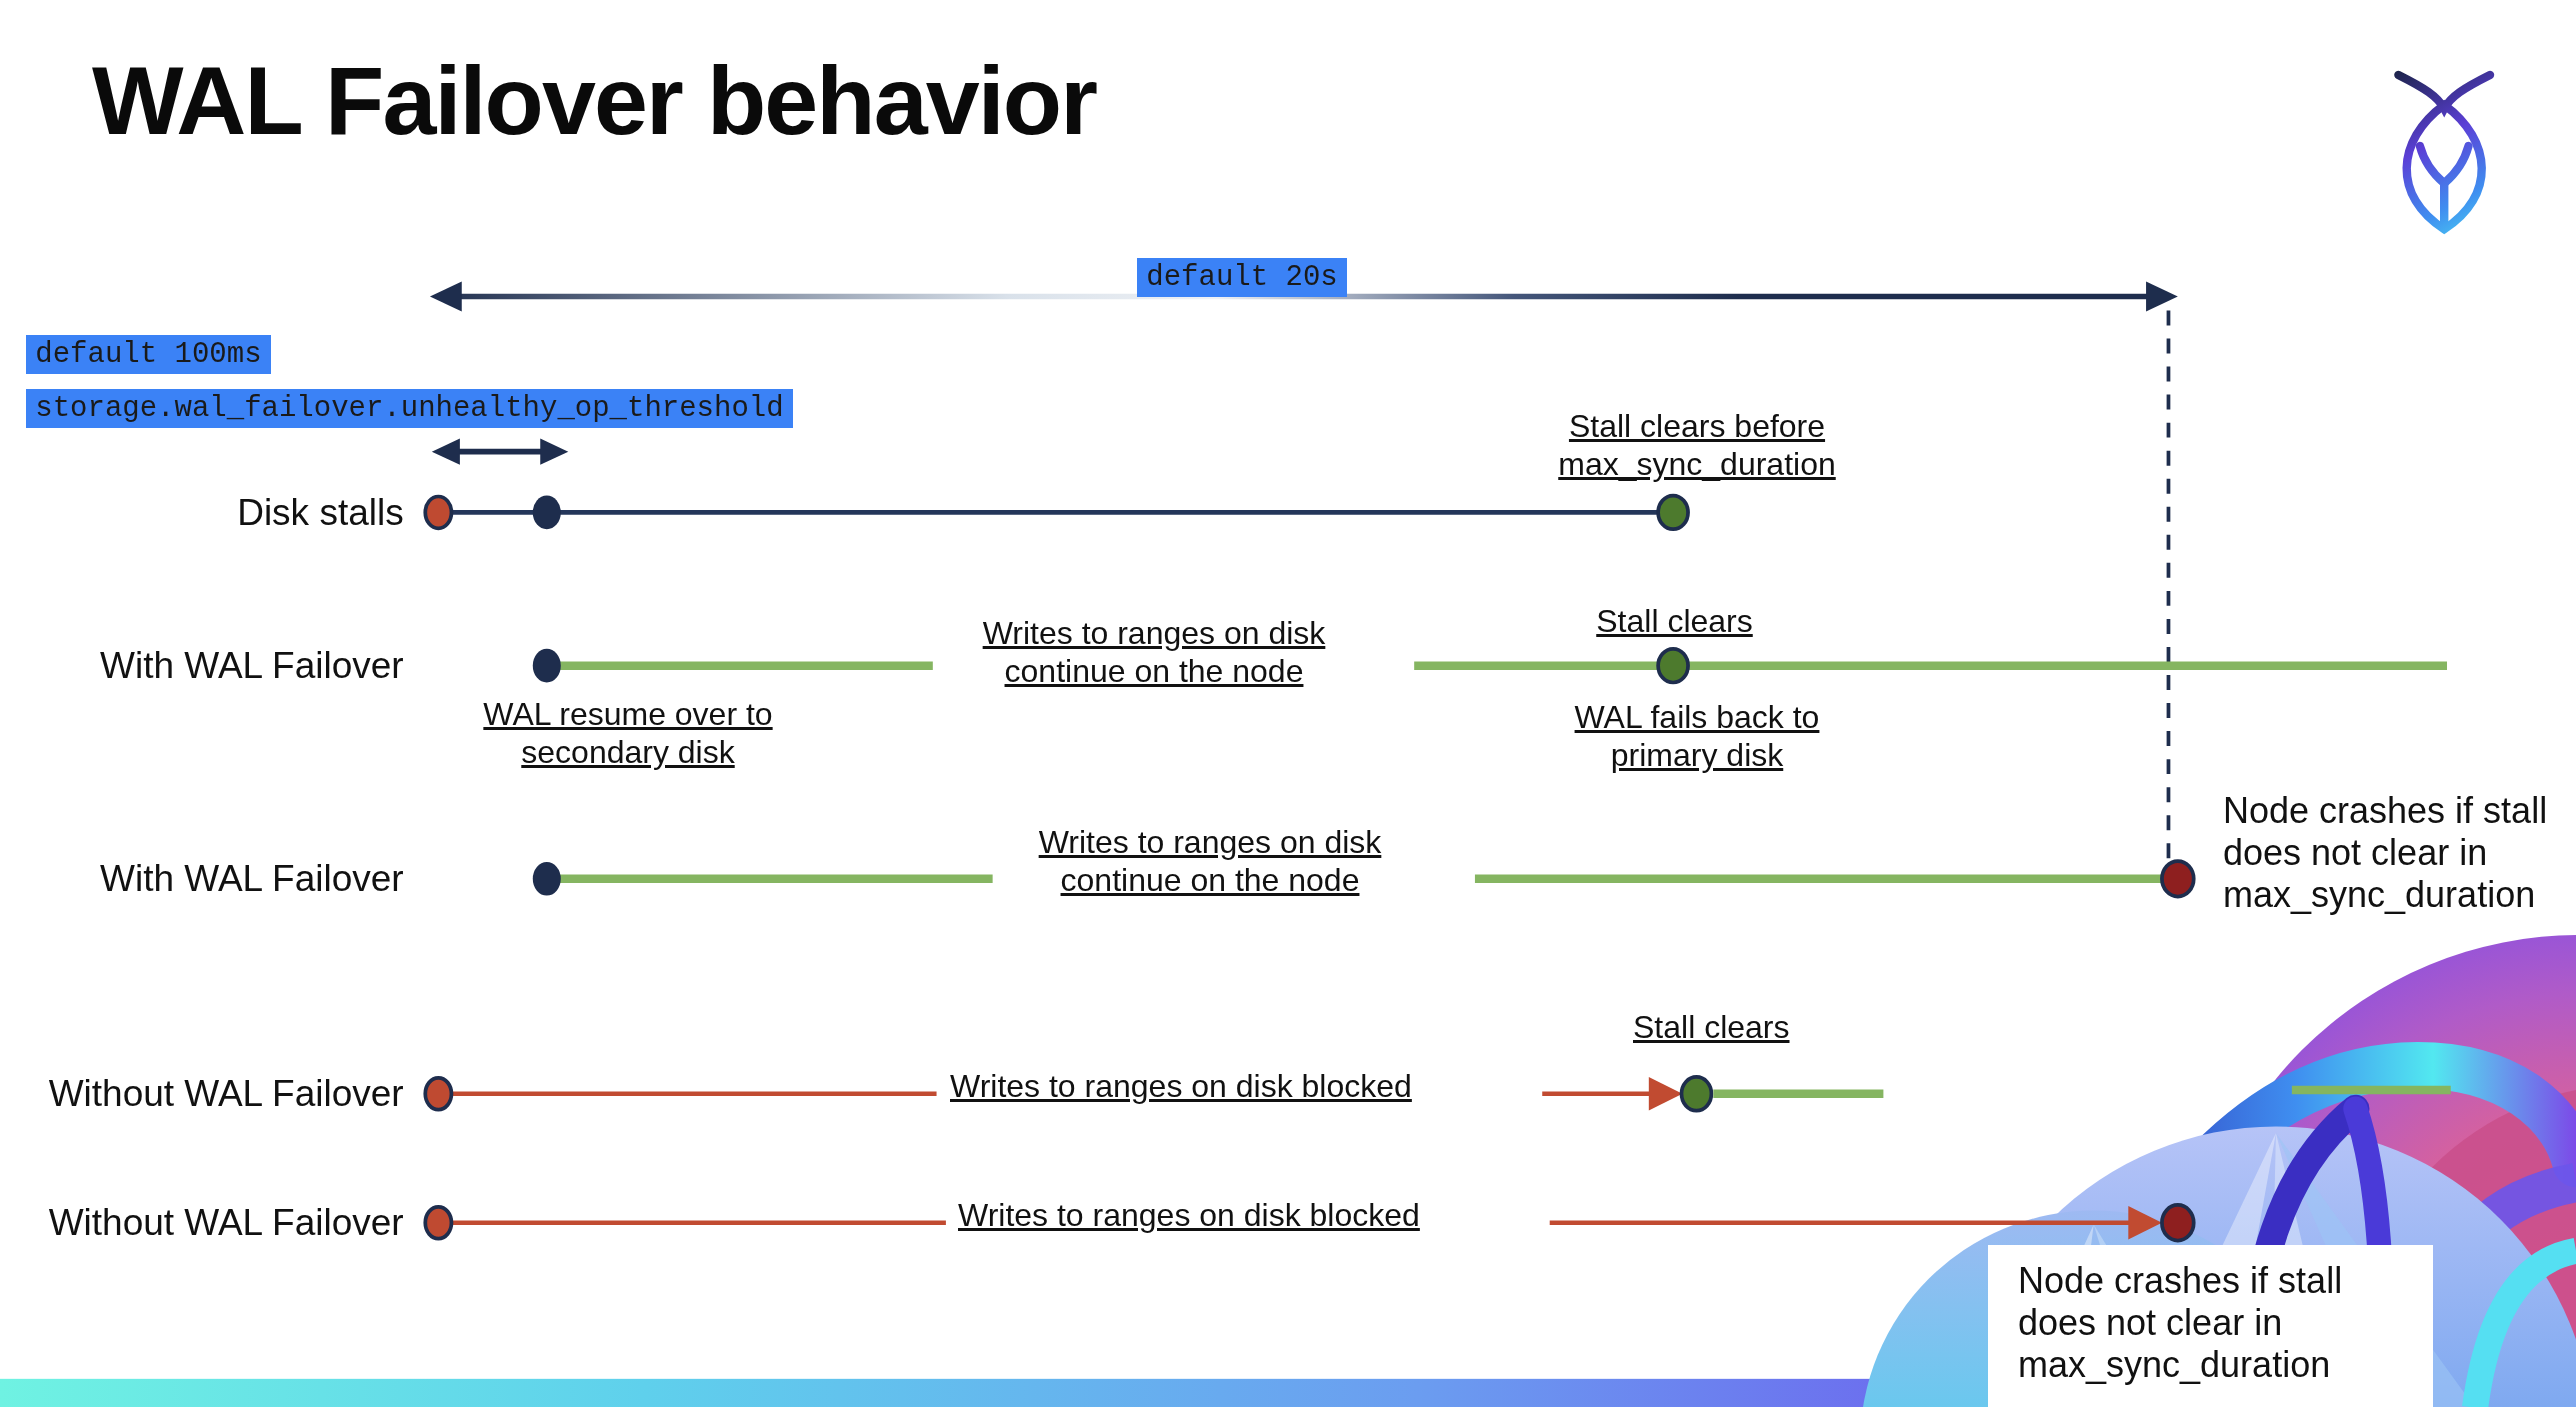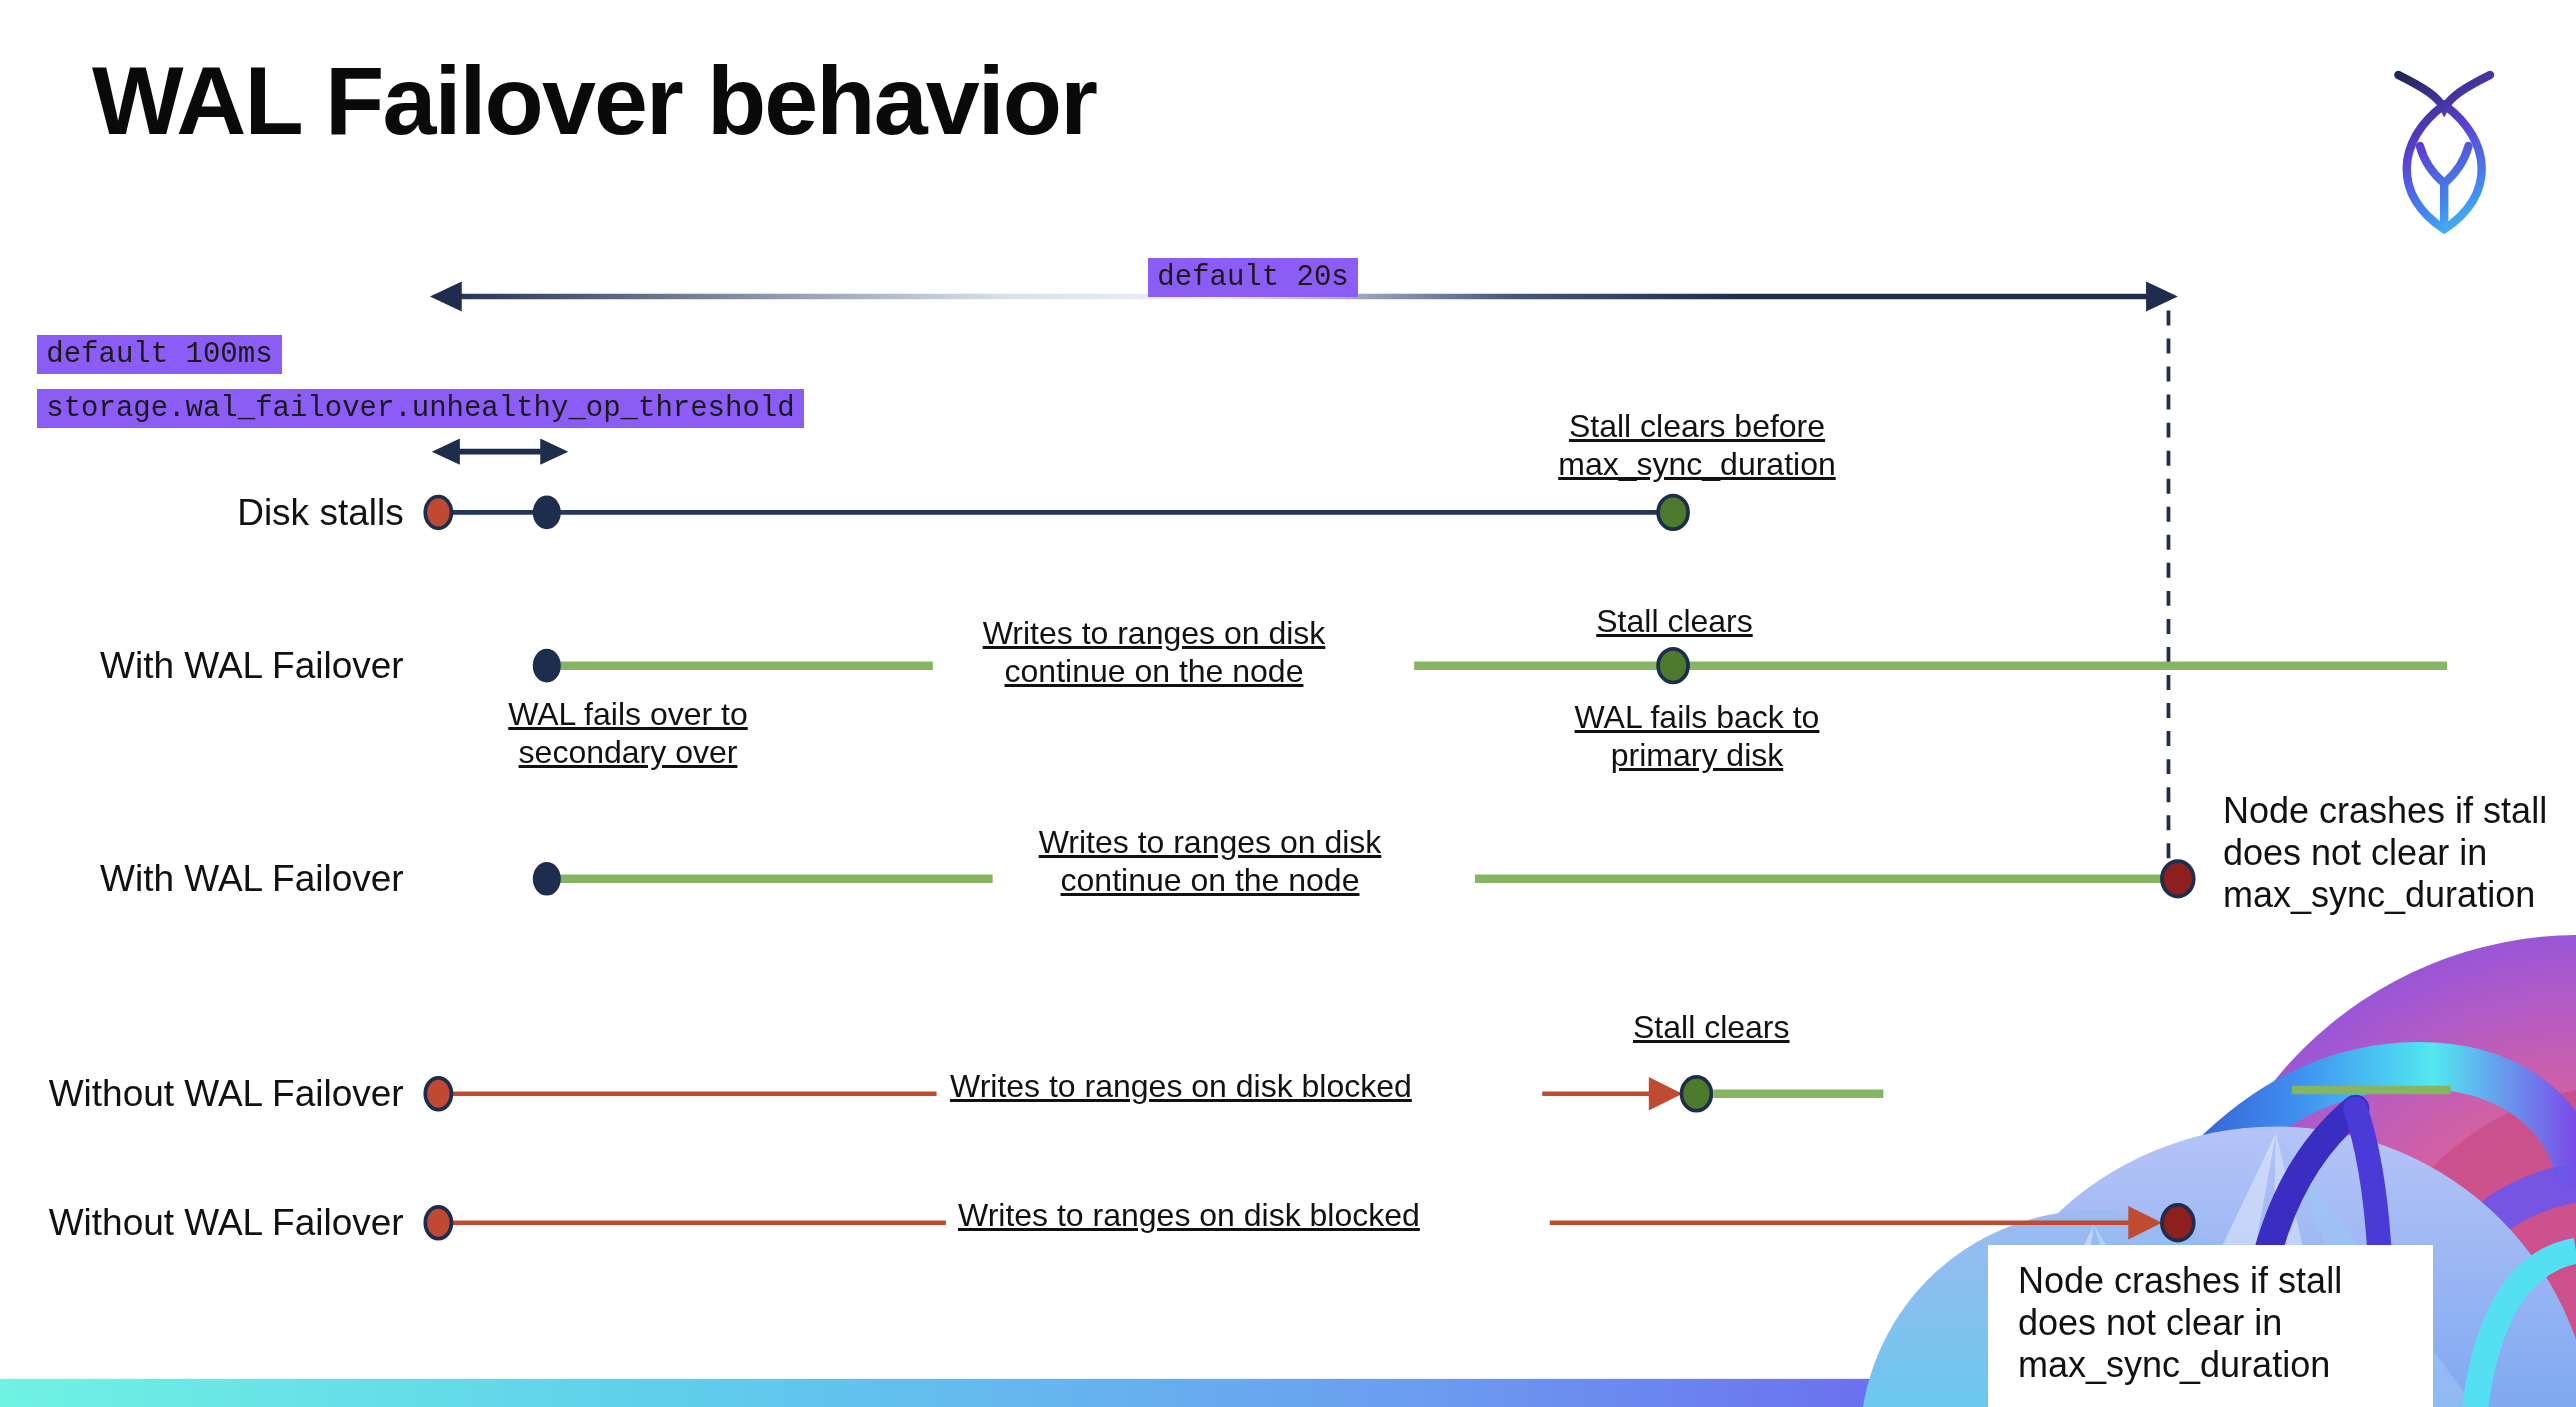--- a/index.html
+++ b/index.html
@@ -3,22 +3,22 @@
 <meta charset="utf-8">
 <style>
   html,body{margin:0;padding:0;background:#ffffff;}
   .page{position:relative;width:2576px;height:1408px;background:#ffffff;overflow:hidden;
         font-family:"Liberation Sans",sans-serif;color:#111111;}
   .layer{position:absolute;left:0;top:0;}
   svg.gfx{z-index:1;}
   .whitebox{position:absolute;left:1988px;top:1245px;width:445px;height:163px;background:#ffffff;z-index:2;}
   .txt{position:absolute;z-index:3;}
   .title{left:64px;top:45px;font-size:97px;font-weight:800;letter-spacing:-1.9px;color:#0a0a0a;margin-left:28px;}
-  .mono{font-family:"Liberation Mono",monospace;font-size:29px;background:#8b5cf6;
-        padding:2.8px 9.3px;color:#1a1a1a;white-space:nowrap;margin-left:11px;}
+  .mono{font-family:"Liberation Mono",monospace;font-size:29px;background:#3b82f6;
+        padding:2.8px 9.3px;color:#1a1a1a;white-space:nowrap;}
   .rowlabel{left:18.7px;width:385px;text-align:right;font-size:37px;color:#111;}
   .ann{font-size:32px;line-height:1.18;text-align:center;color:#111;text-decoration:underline;}
   .ann-left{font-size:36px;line-height:1.17;text-align:left;color:#111;}
   .nowrap{white-space:nowrap;}
   .boxtext{position:absolute;left:30px;top:15px;width:383px;font-size:36px;line-height:1.17;text-align:left;color:#111;}
 </style>
 </head>
 <body>
 
 <div class="page">
@@ -163,21 +163,21 @@
   <div class="txt rowlabel" style="top:492px">Disk stalls</div>
   <div class="txt rowlabel" style="top:645px">With WAL Failover</div>
   <div class="txt rowlabel" style="top:858px">With WAL Failover</div>
   <div class="txt rowlabel" style="top:1073px">Without WAL Failover</div>
   <div class="txt rowlabel" style="top:1202px">Without WAL Failover</div>
 
   <div class="txt ann" style="left:1524px;top:408px;width:346px">Stall clears before max_sync_duration</div>
 
   <div class="txt ann nowrap" style="left:1581px;top:603px;width:187px">Stall clears</div>
 
-  <div class="txt ann" style="left:467px;top:696px;width:322px">WAL fails over to secondary over</div>
+  <div class="txt ann" style="left:467px;top:696px;width:322px">WAL resume over to secondary disk</div>
 
   <div class="txt ann" style="left:1538px;top:699px;width:318px">WAL fails  back to primary disk</div>
 
   <div class="txt ann" style="left:939px;top:615px;width:430px">Writes to ranges on disk continue on the node</div>
 
   <div class="txt ann" style="left:995px;top:824px;width:430px">Writes to ranges on disk continue on the node</div>
 
   <div class="txt ann-left" style="left:2223px;top:790px;width:365px">Node crashes if stall does not clear in max_sync_duration</div>
 
   <div class="txt ann nowrap" style="left:950px;top:1068px">Writes to ranges on disk  blocked</div>

